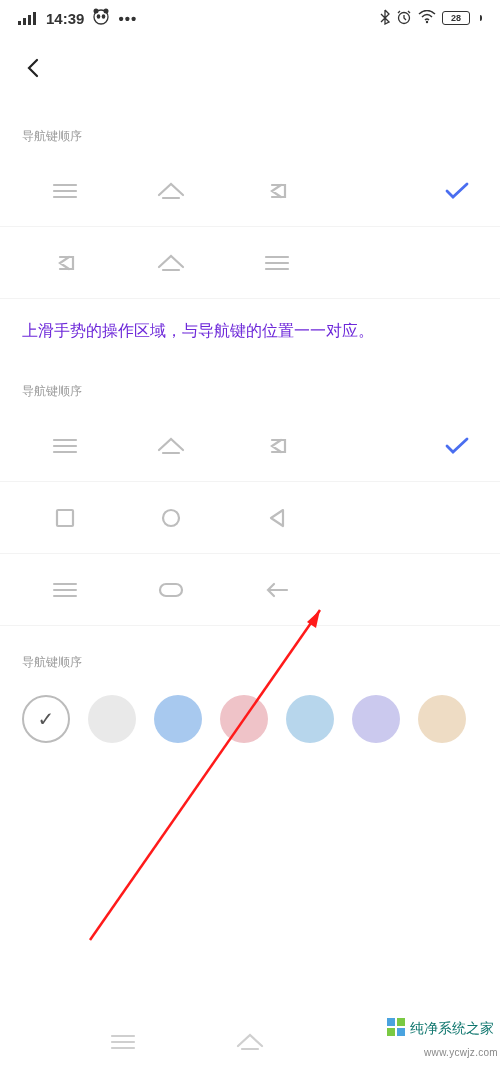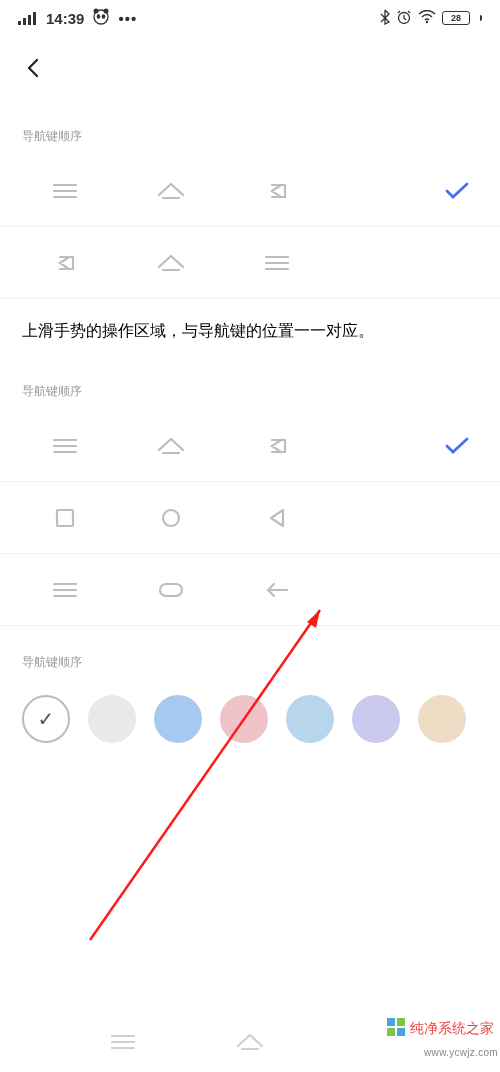--- a/index.html
+++ b/index.html
@@ -18,30 +18,30 @@
   .title { flex: 1; text-align: center; font-size: 23px; font-weight: 600; margin-right: 40px; }
   
   .section-label { color: #9a9a9a; font-size: 12px; padding: 28px 22px 10px; }
   
   .opt-row { display: flex; align-items: center; height: 72px; padding: 0 22px; border-bottom: 1px solid #f3f3f3; }
   .opt-icons { flex: 1; display: flex; justify-content: flex-start; gap: 76px; padding-left: 28px; }
   .ic { width: 30px; height: 30px; display: flex; align-items: center; justify-content: center; color: #bdbdbd; }
   .check { width: 42px; display: flex; align-items: center; justify-content: center; color: #4a6ef0; }
   .check.empty { visibility: hidden; }
   
-  .hint { color: #000000; font-size: 16px; padding: 20px 22px 12px; line-height: 1.5; }
+  .hint { color: #6d28d9; font-size: 16px; padding: 20px 22px 12px; line-height: 1.5; }
   
   .colors { display: flex; gap: 18px; padding: 14px 22px 0; }
   .swatch { width: 48px; height: 48px; border-radius: 50%; position: relative; }
   .swatch.sel { border: 2px solid #bbb; display: flex; align-items: center; justify-content: center; }
   .swatch.sel::after { content: '✓'; color: #555; font-size: 20px; }
   
   .arrow-overlay { position: absolute; pointer-events: none; }
   
-  .watermark { position: absolute; right: 6px; bottom: 32px; font-size: 14px; color: #ef4444; display: flex; align-items: center; gap: 4px; }
+  .watermark { position: absolute; right: 6px; bottom: 32px; font-size: 14px; color: #0f766e; display: flex; align-items: center; gap: 4px; }
   .wm-logo { display: inline-block; }
   .wm-sub { position: absolute; right: 2px; bottom: 14px; font-size: 10px; color: #888; letter-spacing: 0.3px; }
   
   .nav-preview { position: absolute; bottom: 0; left: 0; width: 100%; height: 60px; display: flex; justify-content: space-around; align-items: center; padding: 0 60px; }
   .nav-preview .ic { color: #cfcfcf; }
 </style>
 </head>
 <body>
 
 <div class="status-bar">

